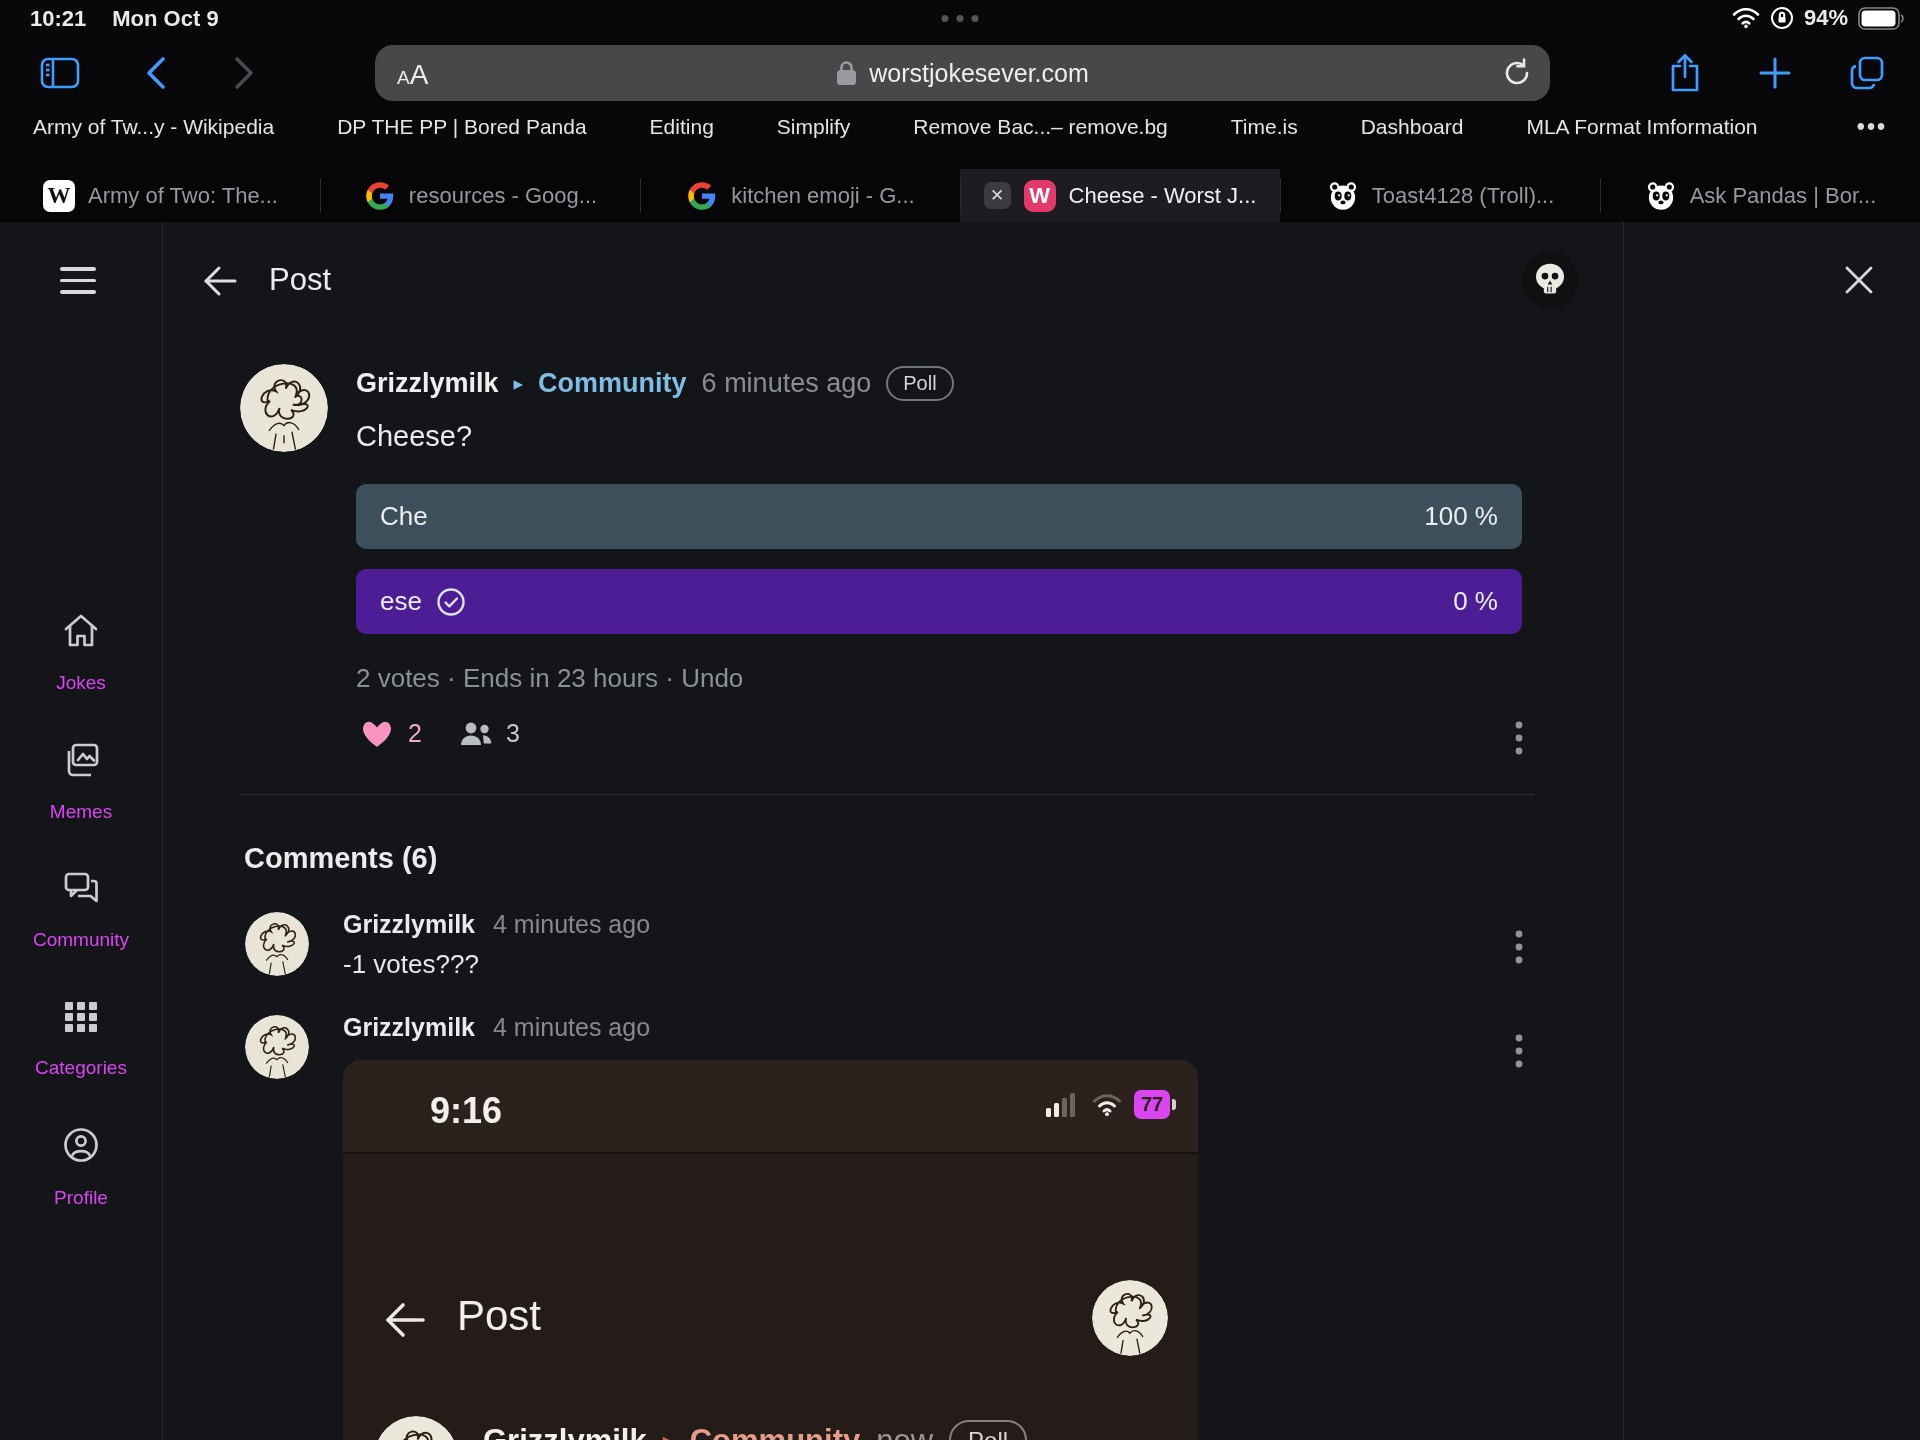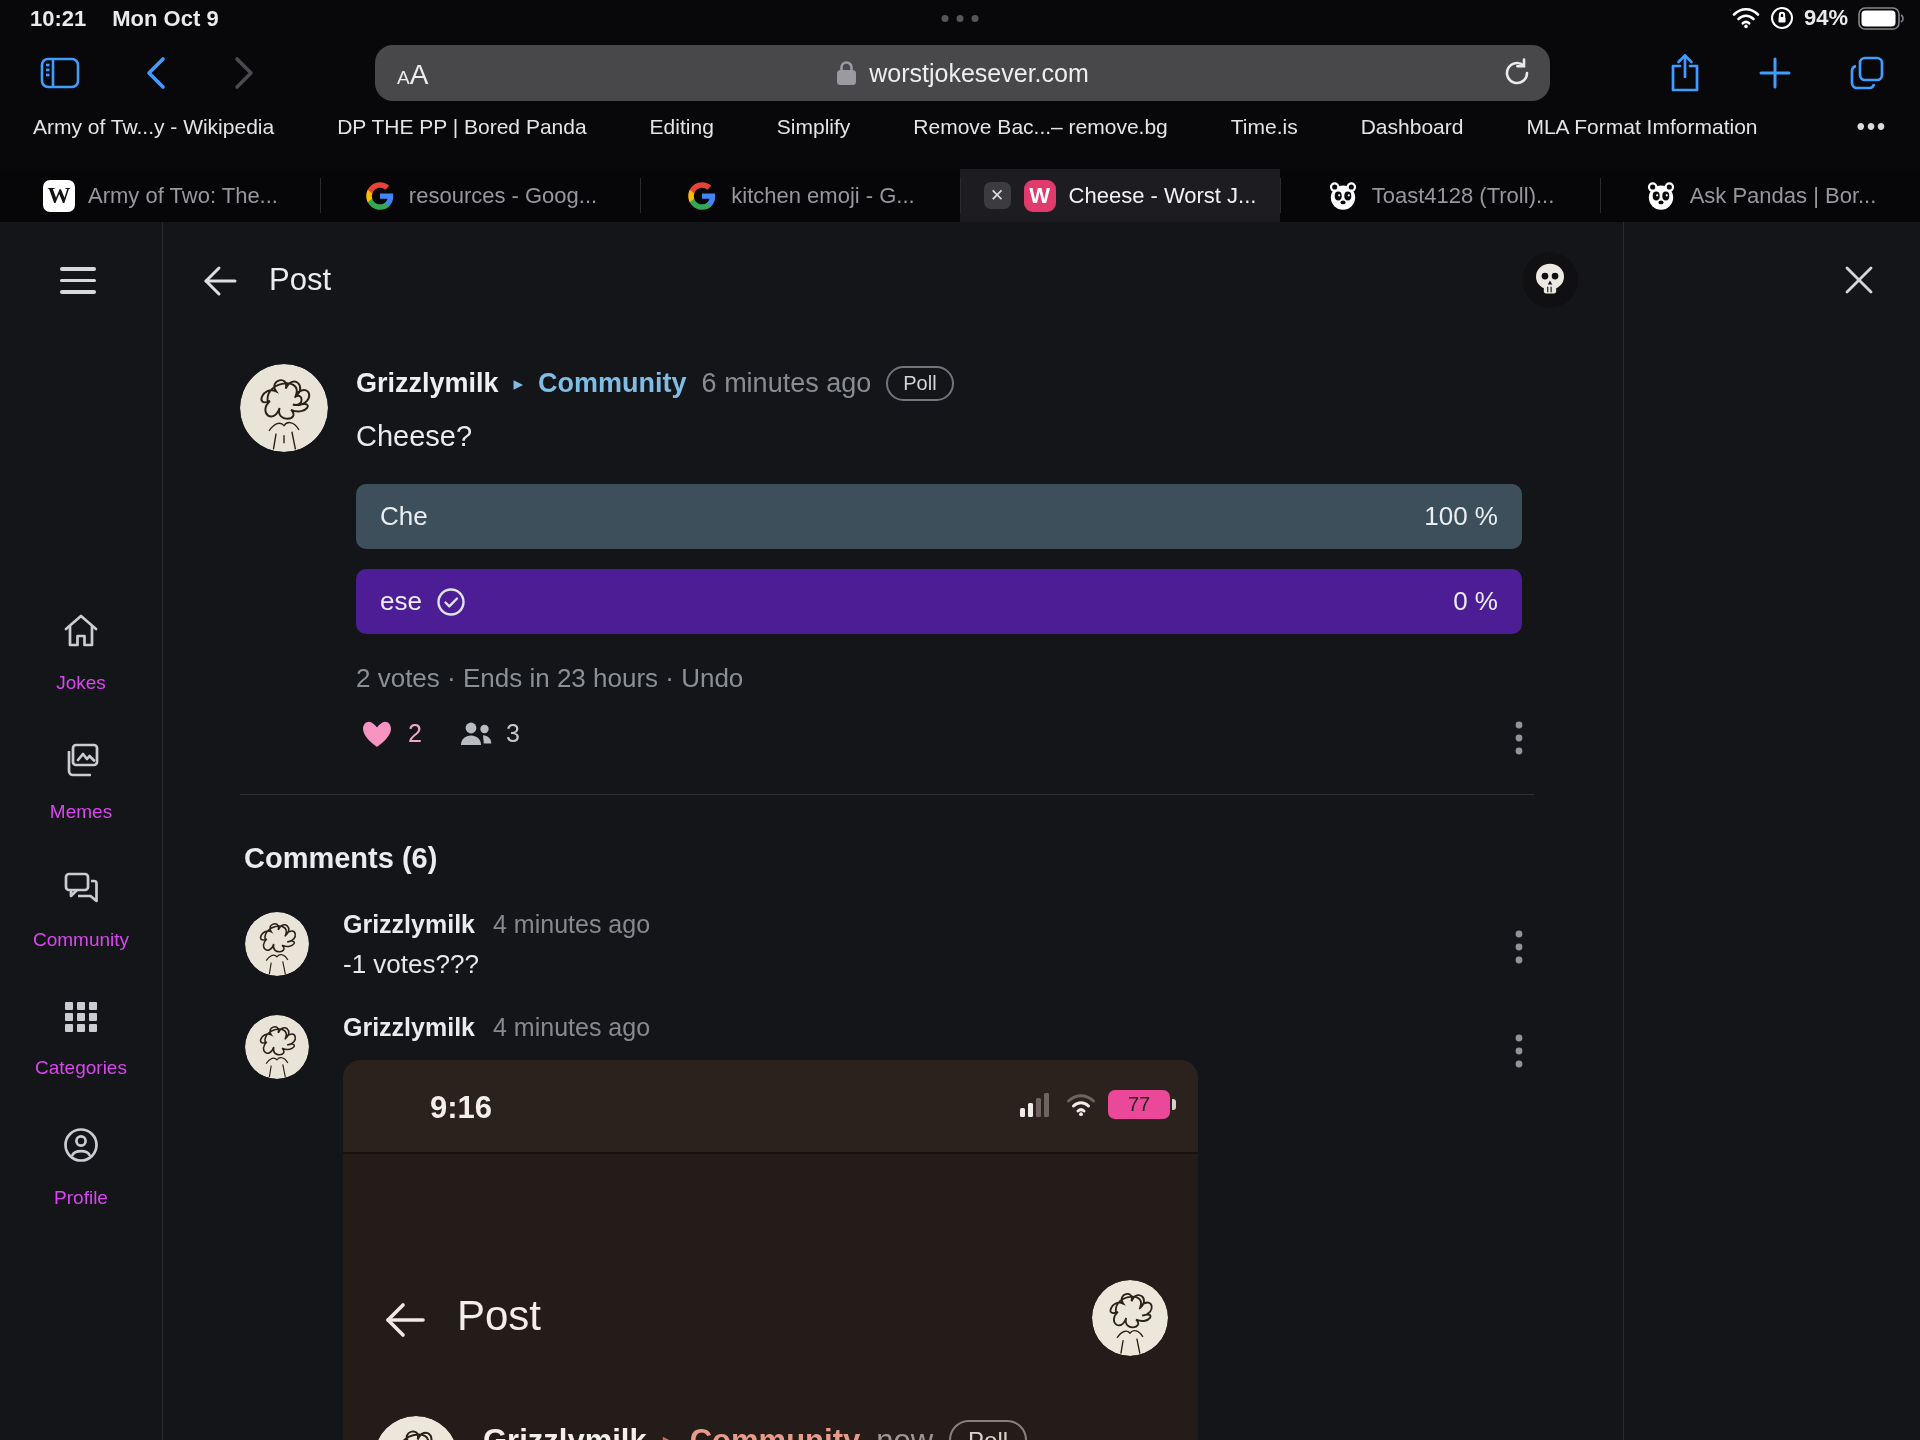--- a/index.html
+++ b/index.html
@@ -88,23 +88,23 @@
   .c-avatar{width:64px;height:64px;left:245px;}
   .c-meta{position:absolute;left:343px;display:flex;align-items:baseline;gap:18px;}
   .c-author{font-size:25px;font-weight:700;color:#e9ebed;}
   .c-time{font-size:25px;color:#87898e;}
   .c-text{position:absolute;left:343px;font-size:26px;color:#e6e8ea;}
 
   
   .embed{position:absolute;left:343px;top:838px;width:855px;height:410px;border-radius:18px 18px 0 0;
          overflow:hidden;background:#251d19;}
   .embed-status{position:relative;height:92px;background:#2b221e;}
-  .e-time{position:absolute;left:87px;top:30px;font-size:31px;font-weight:700;color:#f2efec;}
+  .e-time{position:absolute;left:87px;top:30px;font-size:36px;font-weight:700;color:#f2efec;}
   .e-status-icons{position:absolute;right:28px;top:30px;display:flex;align-items:center;gap:12px;}
-  .e-batt{width:62px;height:29px;border-radius:7px;background:#ec4899;color:#2a211d;font-weight:400;
+  .e-batt{width:36px;height:29px;border-radius:7px;background:#d946ef;color:#2a211d;font-weight:700;
           font-size:20px;display:flex;align-items:center;justify-content:center;position:relative;}
   .e-batt::after{content:"";position:absolute;right:-6px;top:9px;width:4px;height:11px;
                  border-radius:0 3px 3px 0;background:#f3efeb;opacity:.85;}
   .embed-body{position:relative;height:318px;background:#241c18;border-top:2px solid #171110;}
   .e-back{position:absolute;left:40px;top:146px;color:#eee9e4;}
   .e-title{position:absolute;left:114px;top:138px;font-size:42px;color:#f2eeea;}
   .e-head-avatar{left:749px;top:126px;width:76px;height:76px;}
   .e-post-avatar{left:31px;top:262px;width:84px;height:84px;}
   .e-meta{position:absolute;left:140px;top:266px;display:flex;align-items:center;gap:16px;}
   .e-author{font-size:31px;font-weight:700;color:#f3efec;}

